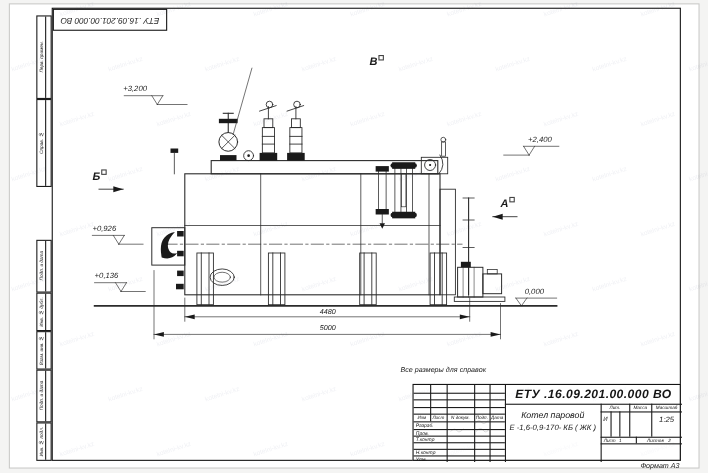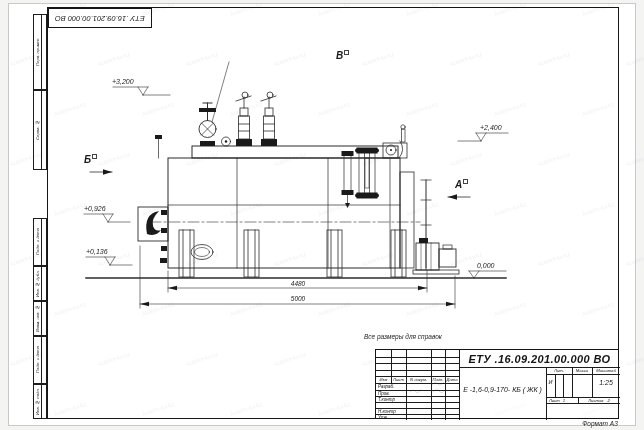--- a/index.html
+++ b/index.html
@@ -358,20 +358,21 @@
     <div class="tb-txt c" style="left:69px;top:26px;width:14px;height:7px;font-size:4.2px;">Дата</div>
 
     <div class="tb-txt" style="left:2px;top:34px;font-size:4.5px;">Разраб.</div>
     <div class="tb-txt" style="left:2px;top:40.5px;font-size:4.5px;">Пров.</div>
     <div class="tb-txt" style="left:2px;top:47px;font-size:4.5px;">Т.контр</div>
     <div class="tb-txt" style="left:2px;top:58.5px;font-size:4.5px;">Н.контр</div>
     <div class="tb-txt" style="left:2px;top:64.5px;font-size:4.5px;">Утв.</div>
 
     <div class="tb-txt c docnum" style="left:83px;top:0;width:161px;height:17px;">ЕТУ .16.09.201.00.000 ВО</div>
 
+    <div class="tb-txt c" style="left:83px;top:21px;width:87px;height:13px;font-size:8px;">Котел паровой</div>
     <div class="tb-txt c" style="left:83px;top:33px;width:87px;height:12px;font-size:7px;">Е -1,6-0,9-170- КБ ( ЖК )</div>
 
     <div class="tb-txt c" style="left:170px;top:17px;width:26px;height:7px;font-size:4.2px;">Лит.</div>
     <div class="tb-txt c" style="left:196px;top:17px;width:20px;height:7px;font-size:4.2px;">Масса</div>
     <div class="tb-txt c" style="left:216px;top:17px;width:28px;height:7px;font-size:4.2px;">Масштаб</div>
     <div class="tb-txt c" style="left:170px;top:26px;width:8.7px;height:12px;font-size:5.5px;">И</div>
     <div class="tb-txt c" style="left:216px;top:26px;width:28px;height:12px;font-size:7px;">1:25</div>
 
     <div class="tb-txt c" style="left:170px;top:47px;width:22px;height:6px;font-size:4.2px;gap:3px;">
       <span>Лист</span>

